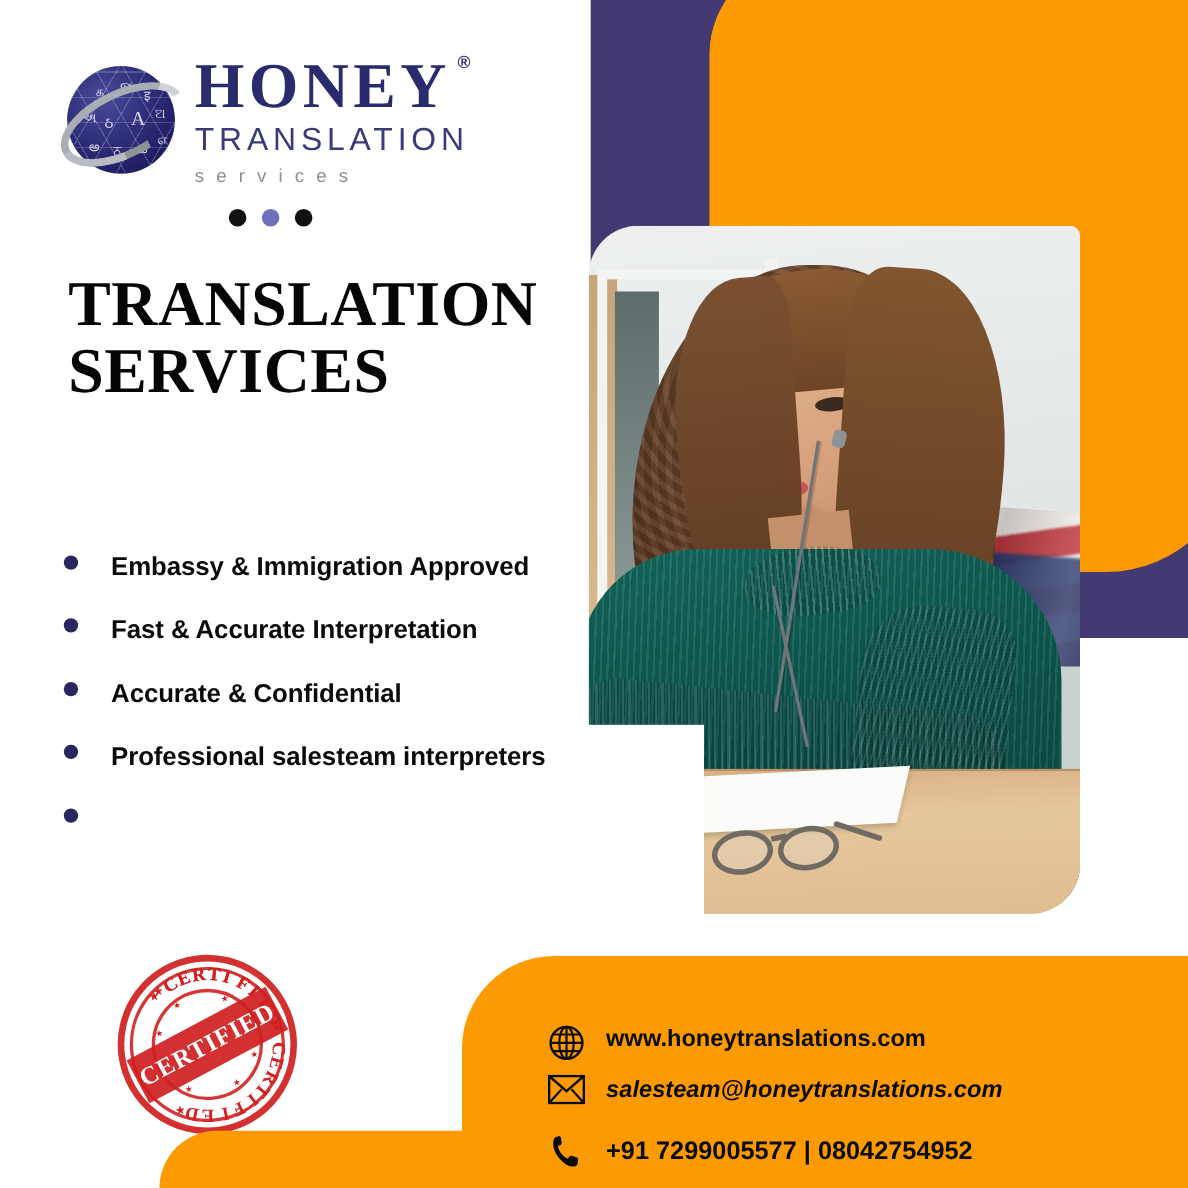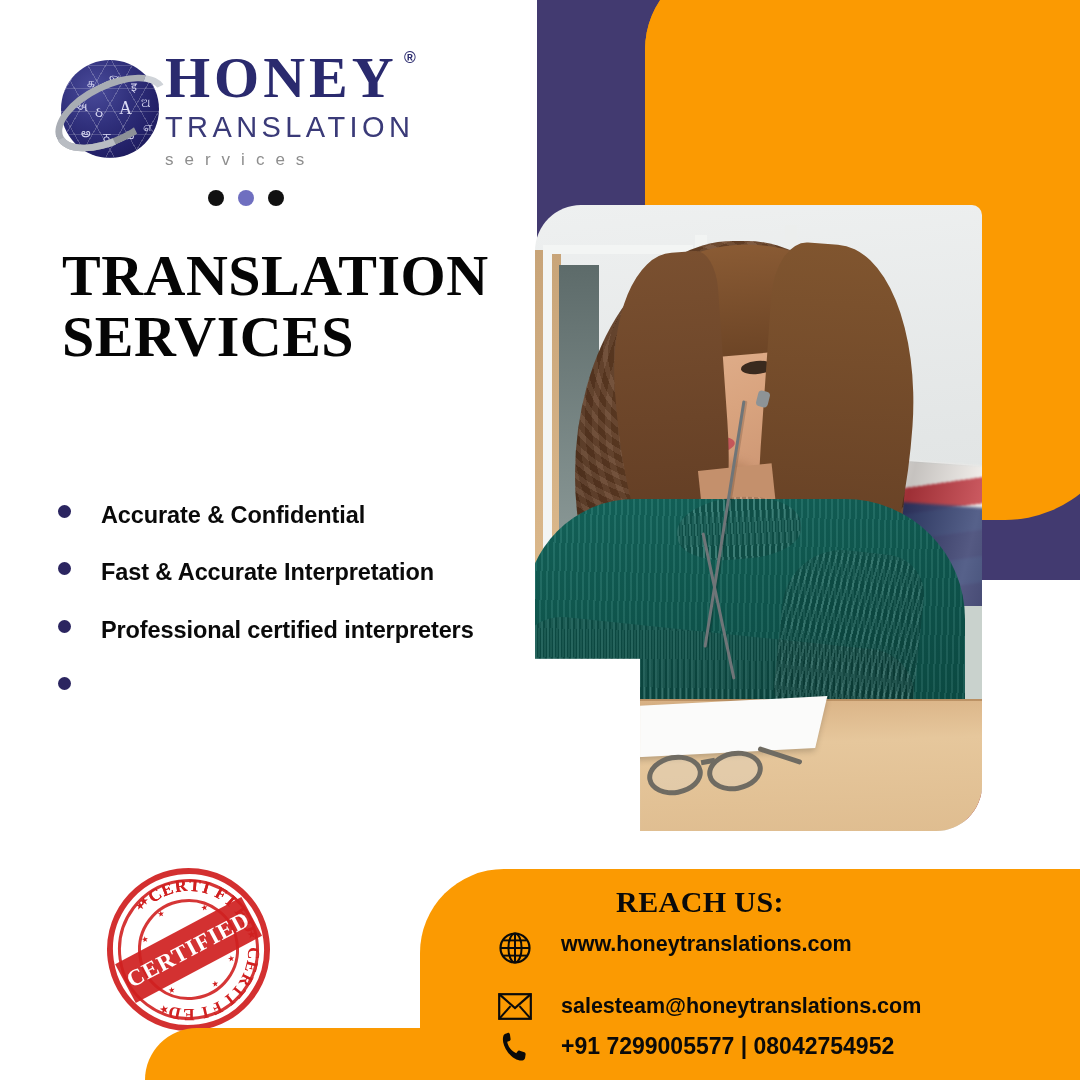--- a/index.html
+++ b/index.html
@@ -205,21 +205,21 @@
     border:7px solid #a9adb4; border-radius:50%;
     transform:rotate(-26deg);
     border-right-color:#cfd3d8; border-bottom-color:#8d9198;
     clip-path:polygon(0% 0%,100% 0%,100% 46%,62% 46%,62% 100%,0% 100%);
   }
   .ring2 { position:absolute; left:-4px; top:28px; width:120px; height:62px;
     border:7px solid #b9bdc3; border-radius:50%;
     transform:rotate(-26deg);
     clip-path:polygon(0% 52%,42% 52%,42% 100%,0% 100%);
   }
-  .logo-text { position:absolute; left:110px; top:0px; width:300px; }
+  .logo-text { position:absolute; left:122px; top:0px; width:300px; }
   .logo-honey { font-family:"Liberation Serif", serif; font-weight:700;
     font-size:58px; letter-spacing:4px; color:#2a2a6e; line-height:1.05; position:relative; display:inline-block; }
   .logo-reg { position:absolute; right:-22px; top:2px; font-size:16px; color:#2a2a6e;
     font-family:"Liberation Sans", sans-serif; }
   .logo-trans { font-family:"Liberation Sans", sans-serif; font-weight:400;
     font-size:29px; letter-spacing:4.4px; color:#3a3a78; margin-top:2px; }
   .logo-serv { font-family:"Liberation Sans", sans-serif; font-weight:400;
     font-size:17px; letter-spacing:11px; color:#8e8e8e; margin-top:6px; }
   .dots { position:absolute; left:208px; top:190px; display:flex; gap:14px; }
   .dot { width:16px; height:16px; border-radius:50%; background:#111; }
@@ -265,23 +265,23 @@
 
   
   .footer-band { position:absolute; left:145px; top:1028px; width:935px; height:52px;
     background:#FB9A02; border-radius:56px 0 0 0; }
   .footer-main { position:absolute; left:420px; top:869px; width:660px; height:211px;
     background:#FB9A02; border-radius:84px 0 0 0; }
   .footer-content { position:absolute; left:420px; top:869px; width:660px; height:211px; }
   .reach { position:absolute; left:0; top:16px; width:560px; text-align:center;
     font-family:"Liberation Serif", serif; font-weight:700; font-size:30px;
     color:#0a0a0a; letter-spacing:.4px; }
-  .c-row { position:absolute; display:flex; align-items:center;gap:10px; }
+  .c-row { position:absolute; display:flex; align-items:center; }
   .c-row.web { left:75px; top:62px; align-items:flex-start; }
-  .c-row.mail { left:75px; top:124px; }
+  .c-row.mail { left:75px; top:108px;font-style:italic; }
   .c-row.tel { left:75px; top:162px;align-items:center; }
   .c-ico { width:40px; flex:0 0 40px; display:flex; align-items:center; justify-content:center;
     margin-right:16px; }
   .c-txt { font-family:"Liberation Sans", sans-serif; font-weight:700;
     font-size:21.5px; color:#0a0a0a; line-height:1.28; }
   .c-txt.tel { font-size:23px; }
 </style>
 </head>
 <body>
 
@@ -384,29 +384,33 @@
   </div>
 
   <div class="headline">
     <div class="h-bold">TRANSLATION</div>
     <div class="h-bold" style="margin-top:-4px;">SERVICES</div>
   </div>
 
   <div class="bullets">
     <div class="b-row">
       <div class="b-dot"></div>
-      <div class="b-txt">Accurate &amp; Confidential</div>
+      <div class="b-txt">Embassy &amp; Immigration Approved</div>
     </div>
     <div class="b-row">
       <div class="b-dot"></div>
       <div class="b-txt">Fast &amp; Accurate Interpretation</div>
     </div>
     <div class="b-row">
       <div class="b-dot"></div>
-      <div class="b-txt">Professional certified interpreters</div>
+      <div class="b-txt">Accurate &amp; Confidential</div>
+    </div>
+    <div class="b-row">
+      <div class="b-dot"></div>
+      <div class="b-txt">Professional salesteam interpreters</div>
     </div>
     <div class="b-row">
       <div class="b-dot"></div>
     </div>
   </div>
 
 
   <div class="stamp">
     <div class="stamp-ring"></div>
     <div class="stamp-ring2"></div>
@@ -453,21 +457,20 @@
         <div class="stamp-star" style="font-size: 8px; left: 55.5px; top: 38.3949px;">★</div>
       </div>
     <div class="stamp-band">
       <div class="stamp-band-txt">CERTIFIED</div>
     </div>
   </div>
 
   <div class="footer-band"></div>
   <div class="footer-main"></div>
   <div class="footer-content">
-    <div class="reach">REACH US:</div>
 
     <div class="c-row web">
       <div class="c-ico">
         <svg width="34" height="34" viewBox="0 0 34 34">
           <circle cx="17" cy="17" r="14.5" fill="none" stroke="#0a0a0a" stroke-width="2.2"></circle>
           <ellipse cx="17" cy="17" rx="6.6" ry="14.5" fill="none" stroke="#0a0a0a" stroke-width="2"></ellipse>
           <line x1="17" y1="2.5" x2="17" y2="31.5" stroke="#0a0a0a" stroke-width="2"></line>
           <line x1="2.6" y1="17" x2="31.4" y2="17" stroke="#0a0a0a" stroke-width="2"></line>
           <line x1="5.2" y1="9.4" x2="28.8" y2="9.4" stroke="#0a0a0a" stroke-width="1.9"></line>
           <line x1="5.2" y1="24.6" x2="28.8" y2="24.6" stroke="#0a0a0a" stroke-width="1.9"></line>

